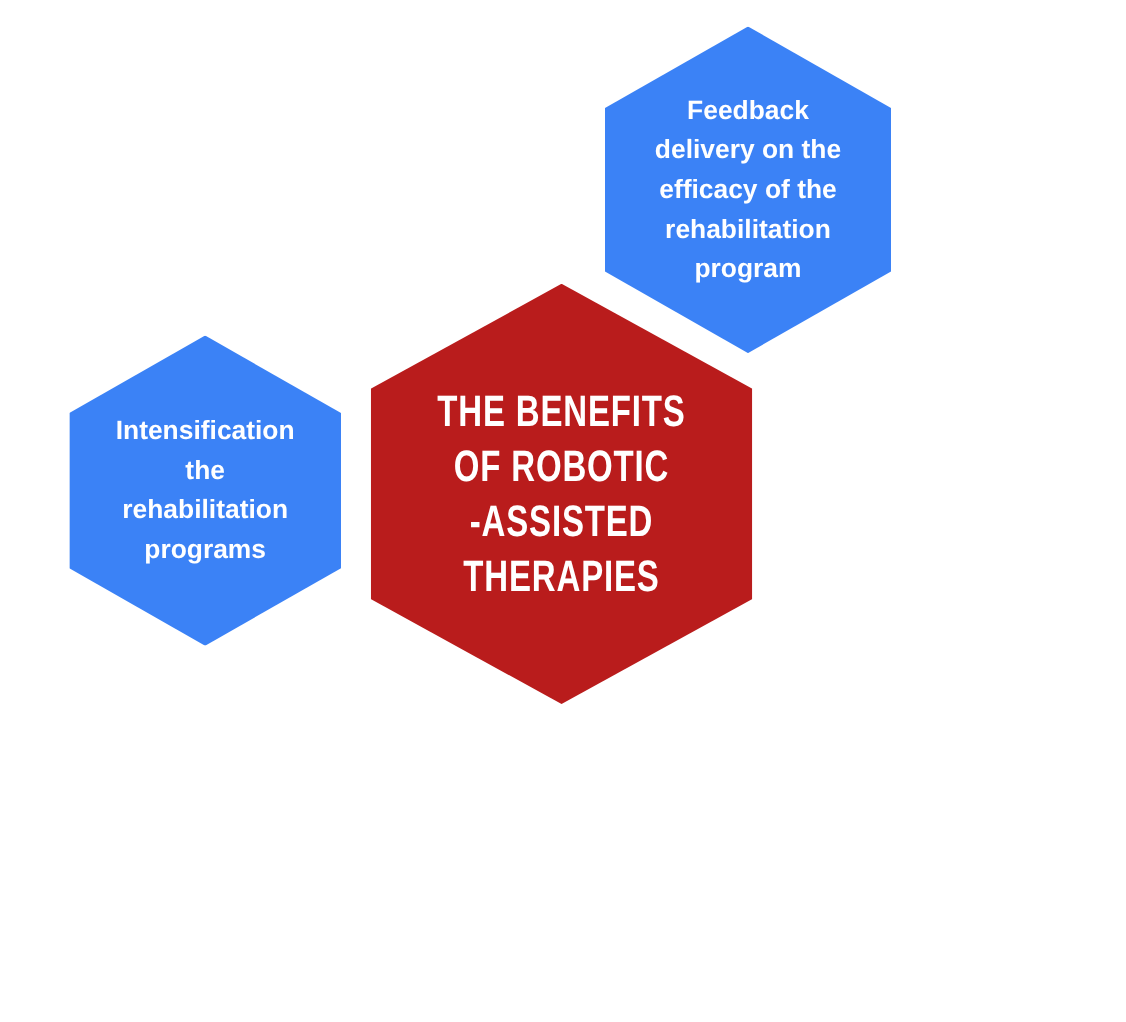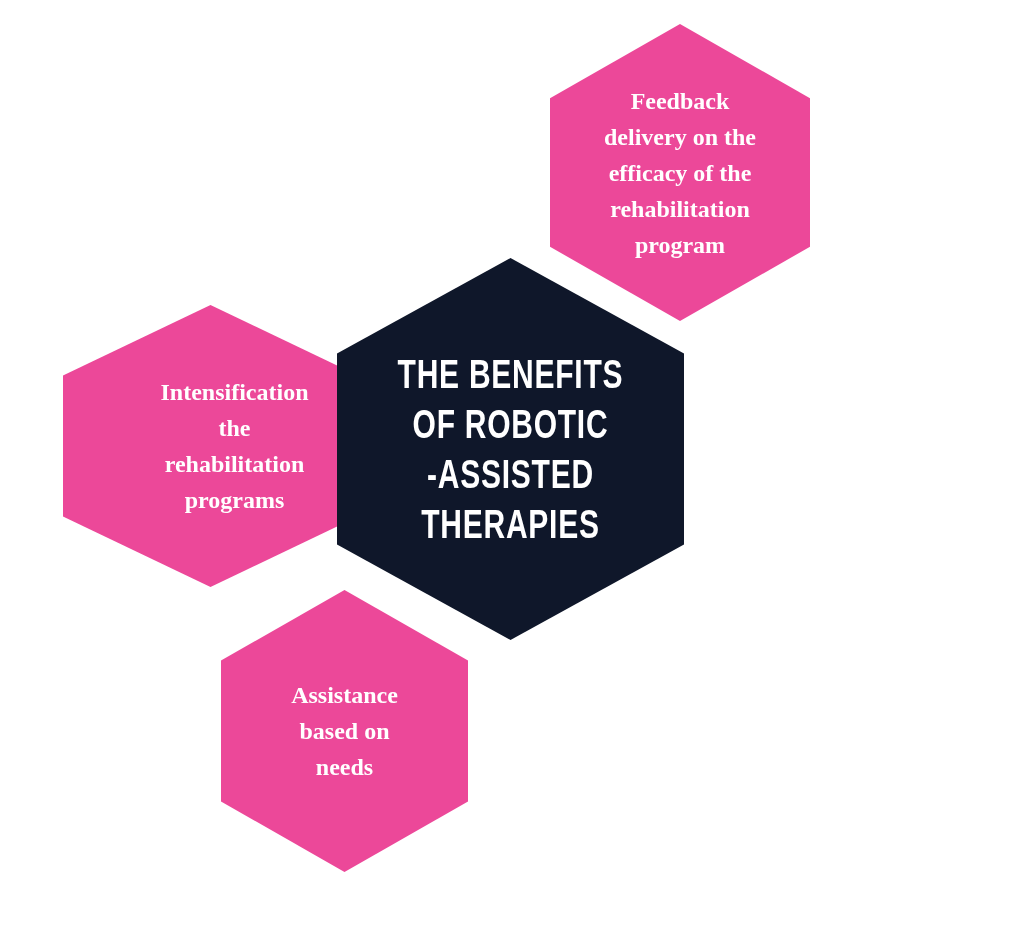--- a/index.html
+++ b/index.html
@@ -24,42 +24,41 @@
     text-align: center;
   }
   .hex-label {
     color: #ffffff;
     font-weight: bold;
     white-space: pre-wrap;      
     text-align: center;
   }
   
   .hex-sat {
-    background: #ec4899;
-    font-family: Liberation Serif, serif;
+    background: #3b82f6;
   }
   .hex-sat .hex-label {
     font-size: 24px;
     line-height: 36px;
   }
   
   .hex-center {
-    background: #0f172a;
+    background: #b91c1c;
     left: 337px; top: 258px; width: 347px; height: 382px;
   }
   .hex-center .hex-label {
     font-size: 40px;
     line-height: 50px;
     letter-spacing: 1px;
     text-transform: uppercase;
     transform: scaleX(0.75);    
     transform-origin: 50% 50%;
   }
   .hex-top    { left: 550px; top: 24px;  width: 260px; height: 297px; }
-  .hex-left   { left: 63px;  top: 305px; width: 247px; height: 282px; padding-left: 48px; }
+  .hex-left   { left: 63px;  top: 305px; width: 247px; height: 282px; }
   .hex-right  { left: 715px; top: 305px; width: 251px; height: 276px; }
   .hex-bottom { left: 221px; top: 590px; width: 247px; height: 282px; }
 </style>
 </head>
 <body>
 
 <div id="canvas">
 
   <div class="hex hex-sat hex-top">
     <div class="hex-label">Feedback
@@ -77,19 +76,14 @@
   </div>
 
   <div class="hex hex-center">
     <div class="hex-label">THE BENEFITS
 OF ROBOTIC
 -ASSISTED
 THERAPIES</div>
   </div>
 
 
-  <div class="hex hex-sat hex-bottom">
-    <div class="hex-label">Assistance
-based on
-needs</div>
-  </div>
 
 </div>
 
 </body></html>

